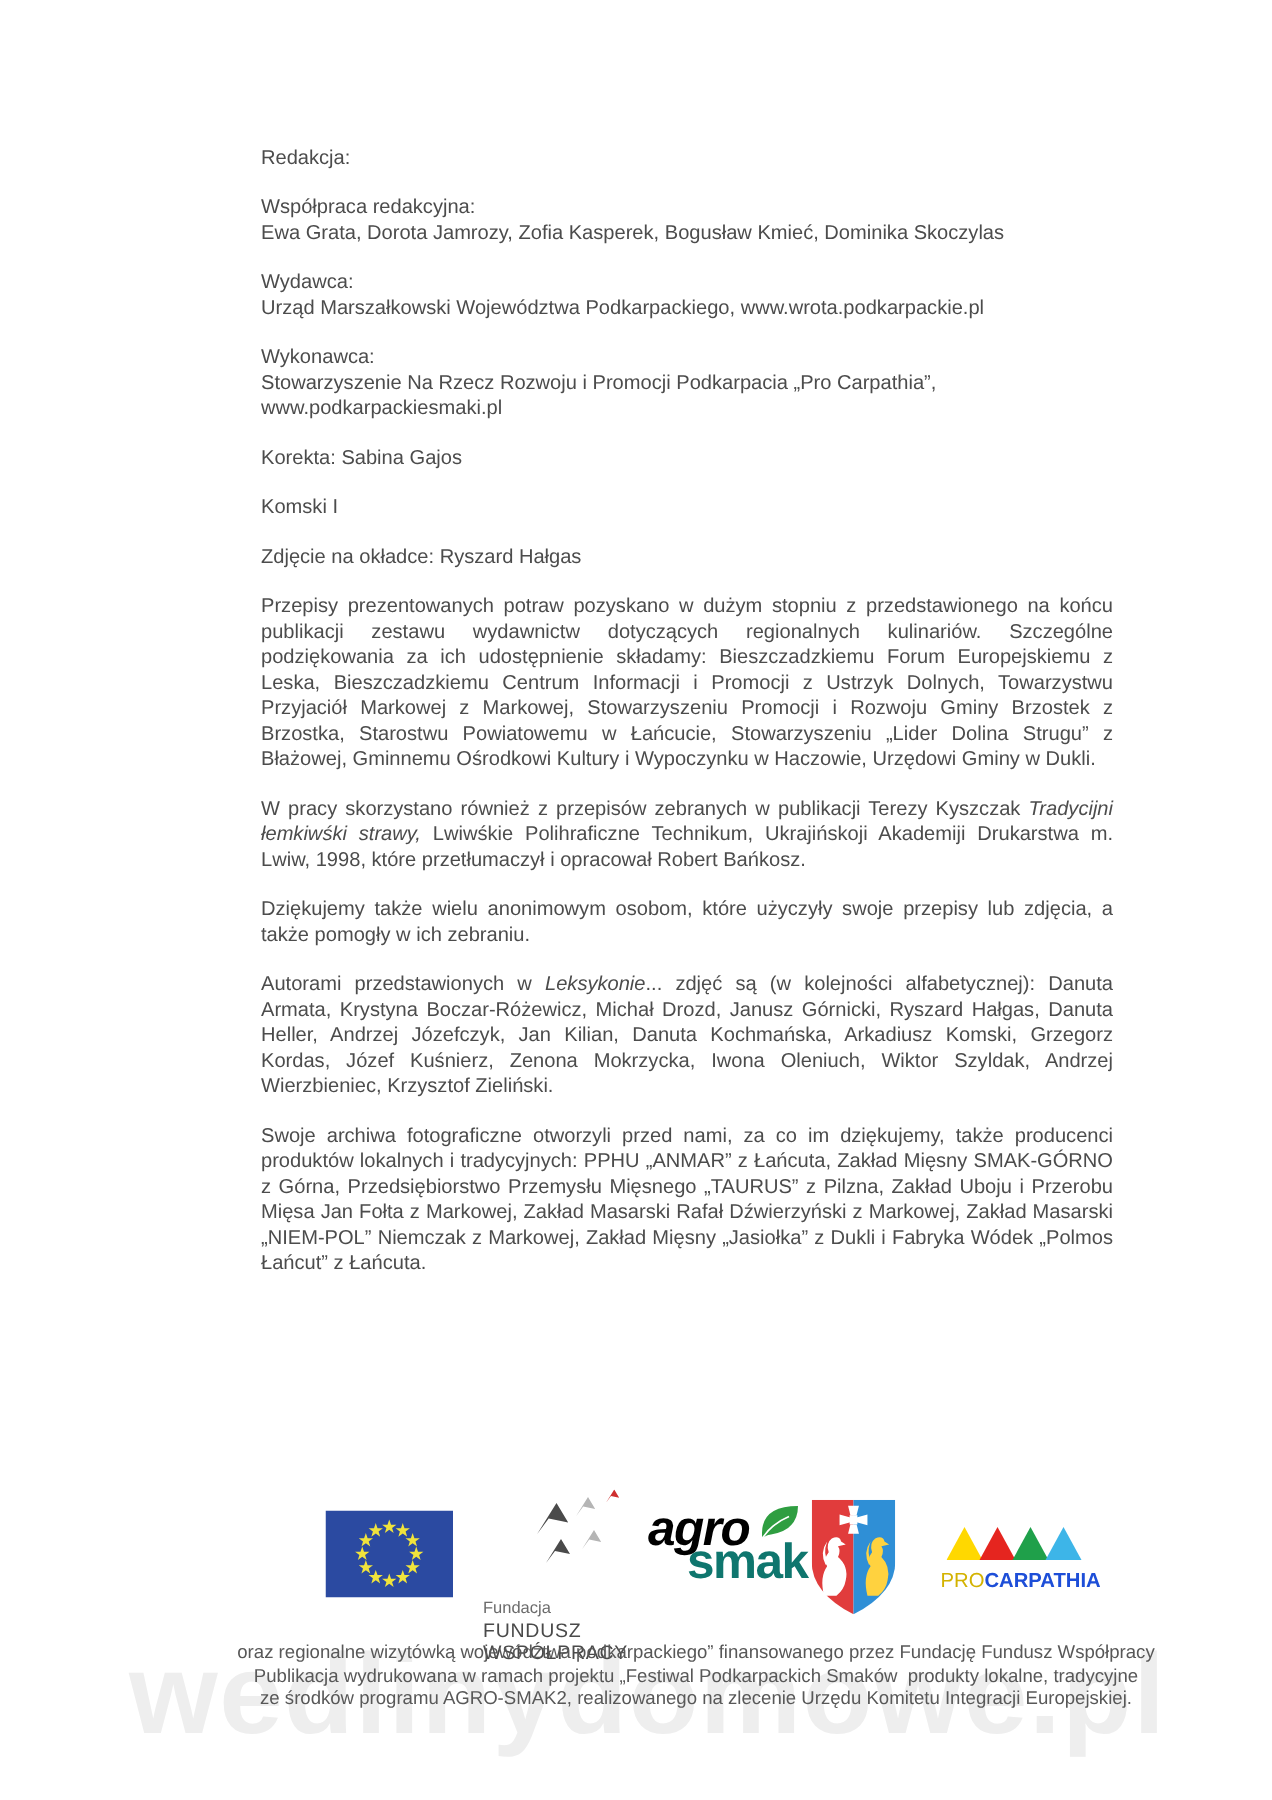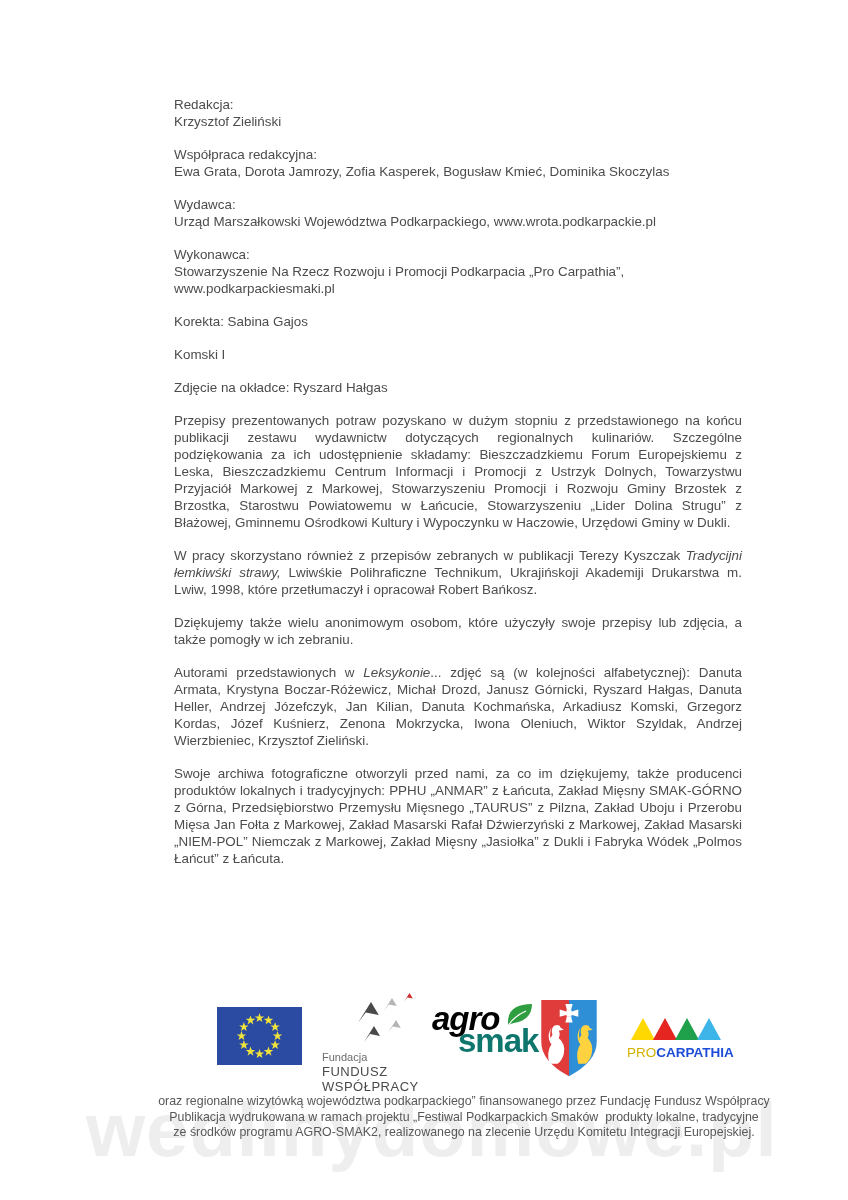--- a/index.html
+++ b/index.html
@@ -23,21 +23,21 @@
   .credit-line{white-space:pre-wrap;}
   .para{margin:0 0 16px 0;text-align:justify;}
   .para .it{font-style:italic;}
 
   
   .logos{position:absolute;left:0;top:0;width:848px;height:1200px;z-index:1;pointer-events:none;}
   .logo{position:absolute;}
   .logo-eu{left:217px;top:1007px;}
   .logo-fundacja{left:322px;top:993px;width:128px;text-align:left;}
   .logo-fundacja .arrows{margin-left:28px;}
-  .fund-line1{font-size:11px;color:#6b6b6b;margin-top:2px;}
+  .fund-line1{font-size:11px;color:#6b6b6b;margin-top:16px;}
   .fund-line2{font-size:13px;color:#4a4a4a;letter-spacing:.5px;margin-top:1px;}
   .logo-agrosmak{left:432px;top:1008px;width:106px;position:absolute;}
   .agro-word{display:block;font-weight:700;font-style:italic;font-size:33px;color:#000000;line-height:22px;letter-spacing:-1px;}
   .smak-word{display:block;font-weight:700;font-size:33px;color:#0f766e;line-height:22px;margin-left:26px;letter-spacing:-1px;}
   .leaf{position:absolute;right:2px;top:-6px;}
   .logo-herb{left:538px;top:997px;}
   .logo-procarpathia{left:627px;top:1016px;width:100px;text-align:center;}
   .pc-text{font-size:13.5px;line-height:14px;letter-spacing:0;white-space:nowrap;}
   .pc-pro{color:#d3b200;font-weight:400;}
   .pc-carp{color:#1d4ed8;font-weight:700;}
@@ -53,21 +53,20 @@
 <body>
 
 <div class="page">
 
   <div class="watermark">wedlinydomowe.pl</div>
 
   <div class="content">
     <div>
         <div class="credit-block">
           <div class="credit-line">Redakcja:</div>
-          <div class="credit-line">Krzysztof Zieliński</div>
         </div>
         <div class="credit-block">
           <div class="credit-line">Współpraca redakcyjna:</div>
           <div class="credit-line">Ewa Grata, Dorota Jamrozy, Zofia Kasperek, Bogusław Kmieć, Dominika Skoczylas</div>
         </div>
         <div class="credit-block">
           <div class="credit-line">Wydawca:</div>
           <div class="credit-line">Urząd Marszałkowski Województwa Podkarpackiego, www.wrota.podkarpackie.pl</div>
         </div>
         <div class="credit-block">

